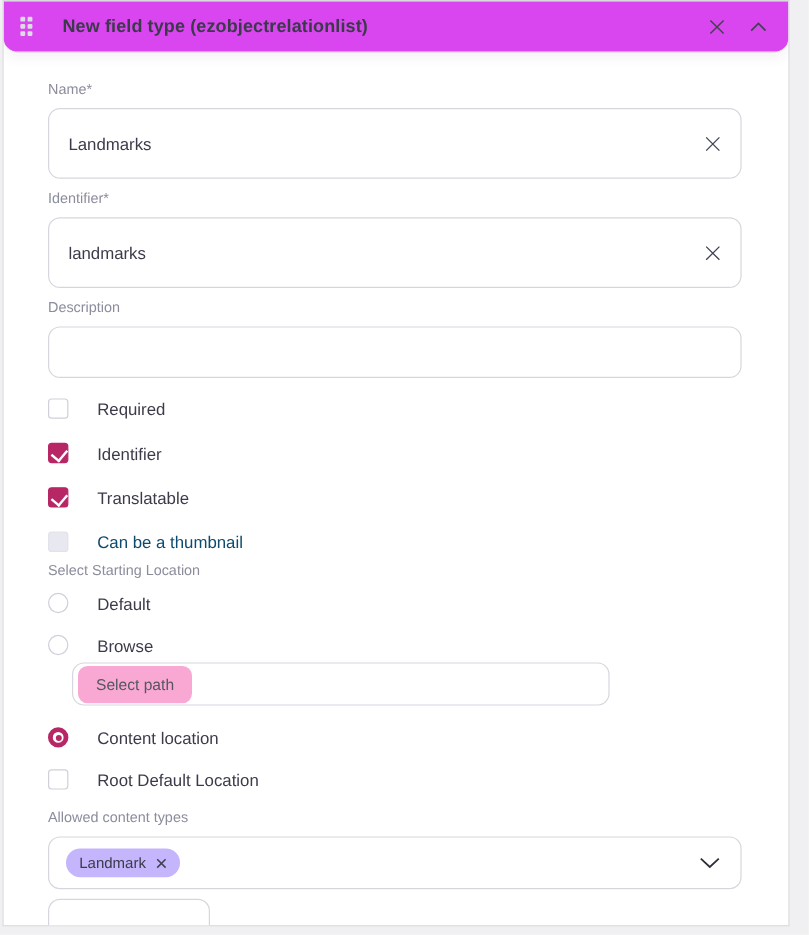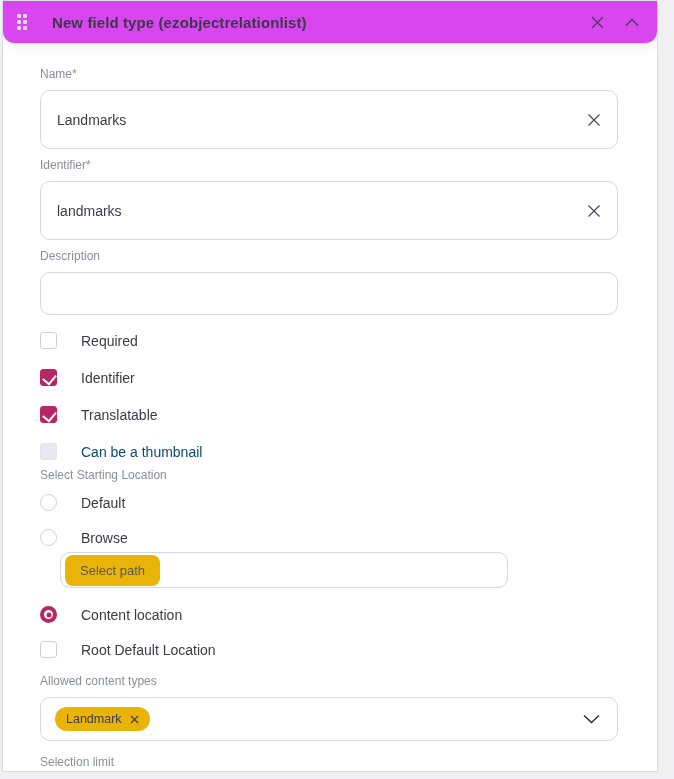--- a/index.html
+++ b/index.html
@@ -87,34 +87,34 @@
   .section-label { margin-top: 1px; margin-bottom: 12px; }
   .radio-row { margin-bottom: 18px; }
   
   .path-box {
     margin: -8px 0 18px 20px;
     width: 448px; height: 36px;
     border: 1px solid #d6d7de; border-radius: 10px;
     display: flex; align-items: center; padding: 0 4px;
   }
   .path-btn {
-    background: #eab308; border: none; border-radius: 8px;
+    background: #f9a8d4; border: none; border-radius: 8px;
     padding: 8px 15px; font-family: "Liberation Sans", sans-serif;
     font-size: 13px; color: #55575f; cursor: pointer;
   }
   
   .multiselect {
     position: relative; width: 100%; height: 44px;
     border: 1px solid #d6d7de; border-radius: 10px;
     display: flex; align-items: center; padding: 0 44px 0 14px;
     margin-bottom: 8px; cursor: pointer; background: #fff;
   }
   .tag {
     display: inline-flex; align-items: center; gap: 8px;
-    background: #eab308; border-radius: 12px;
+    background: #c4b5fd; border-radius: 12px;
     padding: 5px 11px; font-size: 12.5px; color: #3b3b4a;
   }
   .tag-remove { background: none; border: none; cursor: pointer; display: flex; padding: 0; }
   .chevron-down { position: absolute; right: 17px; top: 50%; transform: translateY(-50%); display: flex; }
 </style>
 </head>
 <body>
 
 <div class="panel">
 
@@ -225,21 +225,20 @@
             </svg>
         </button>
       </span>
       <span class="chevron-down">
         <svg width="17" height="10" viewBox="0 0 17 10">
             <path d="M1 1.5 L8.5 8.5 L16 1.5" stroke="#2e2e3a" stroke-width="1.5" fill="none"></path>
           </svg>
       </span>
     </div>
 
-    <label class="form-label" style="margin-top:14px">Selection limit</label>
     <div class="input-wrap">
       <input class="text-input short" type="text" value="0" style="">
       <button class="clear-btn short-pos">
         <svg width="15" height="15" viewBox="0 0 15 15">
             <path d="M2 2 L13 13 M13 2 L2 13" stroke="#3f4354" stroke-width="1.1" fill="none"></path>
           </svg>
       </button>
     </div>
 
   </div>

